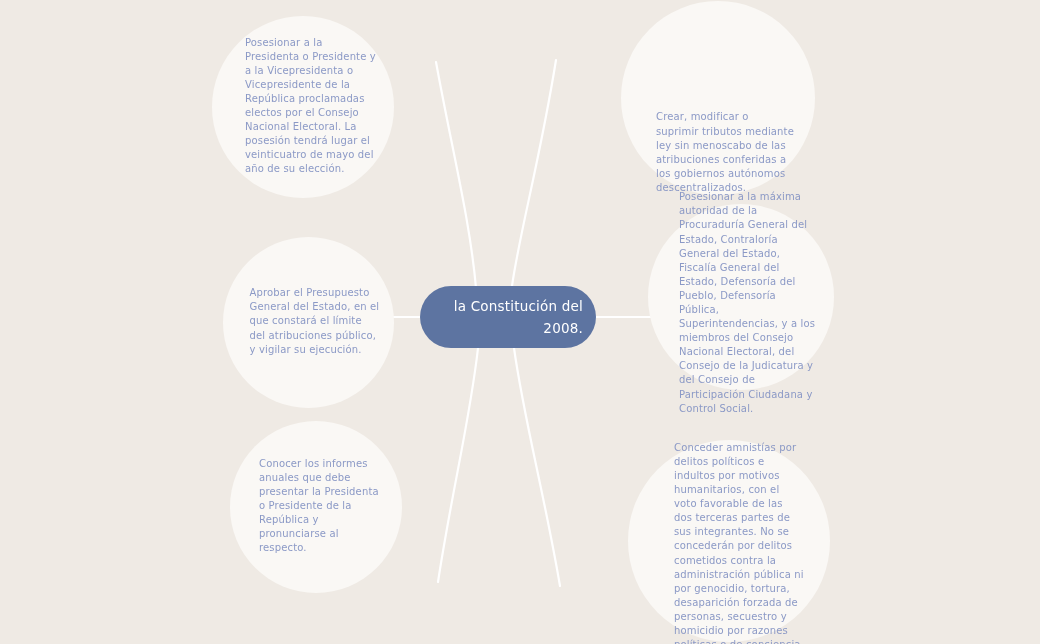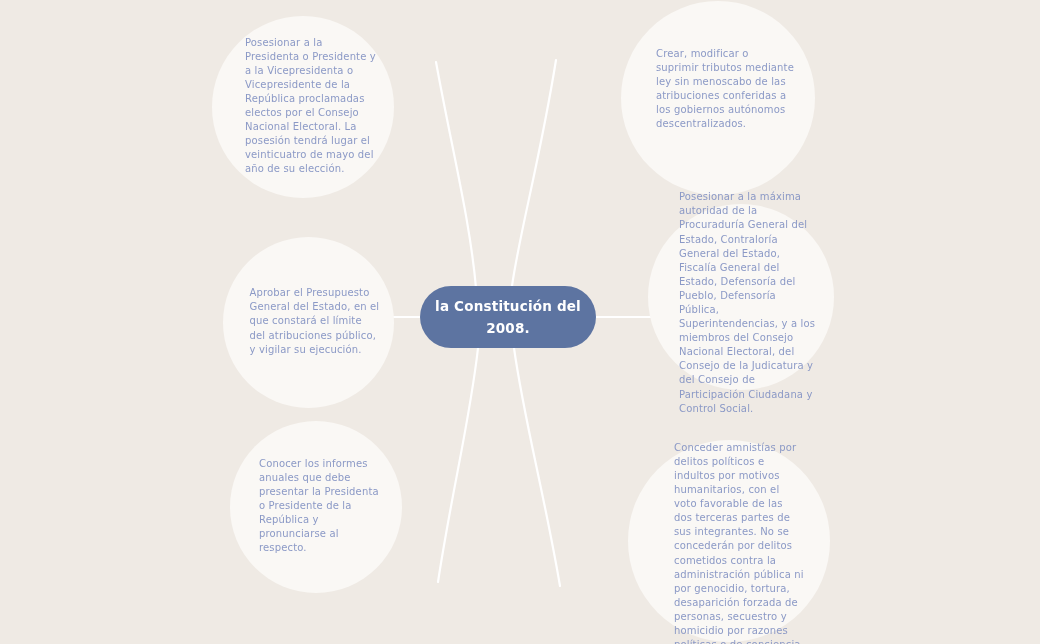--- a/index.html
+++ b/index.html
@@ -47,21 +47,21 @@
     box-sizing: border-box;
   }
   
   #node-posesionar-presidenta {
     left: 212px; top: 16px; width: 182px; height: 182px;
   }
   #node-posesionar-presidenta .branch-text {
     width: 148px; padding-left: 16px; margin-top: -2px;
   }
   #node-tributos {
-    left: 621px; top: 1px; width: 194px; height: 194px;
+    left: 621px; top: 1px; width: 194px; height: 194px; align-items: flex-end;
   }
   #node-tributos .branch-text {
     width: 152px; padding-left: 14px; margin-top: -18px;
   }
   #node-presupuesto {
     left: 223px; top: 237px; width: 171px; height: 171px;
   }
   #node-presupuesto .branch-text {
     width: 142px; padding-left: 12px; margin-top: -2px;
   }
@@ -95,25 +95,24 @@
     z-index: 3;
     display: flex;
     align-items: center;
     justify-content: center;
     box-sizing: border-box;
   }
   #central-label {
     color: #ffffff;
     font-size: 13.5px;
     line-height: 22px;
-    text-align: center;
+    text-align: right;
     letter-spacing: 0.2px;
     width: 150px;
     font-family: "DejaVu Sans", sans-serif;
-    font-weight: bold;
   }
 </style>
 </head>
 <body>
 
 <div id="mindmap">
 
   <svg id="connectors" viewBox="0 0 1040 644" xmlns="http://www.w3.org/2000/svg">
     <g fill="none" stroke="#ffffff" stroke-width="2.2" stroke-linecap="round">
       <path d="M 476 288 C 470 220 452 150 436 62"></path>

